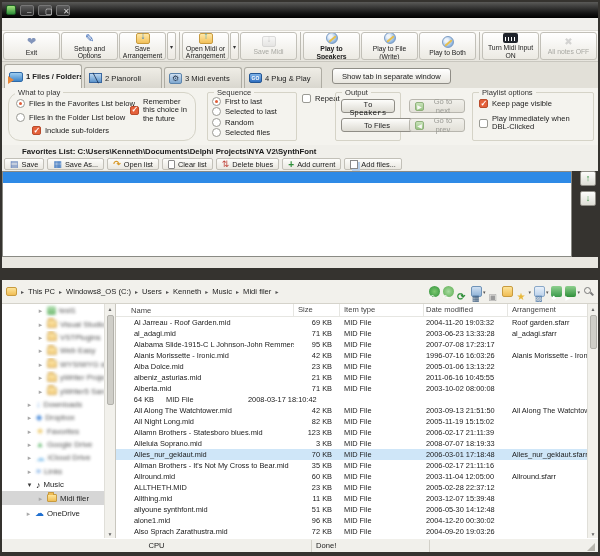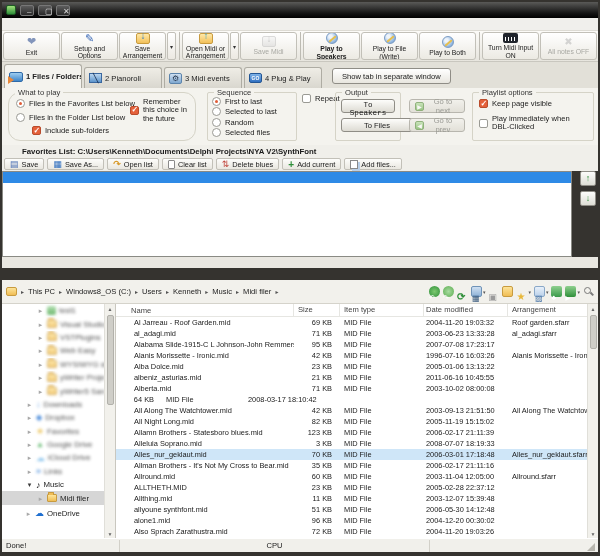--- a/index.html
+++ b/index.html
@@ -772,39 +772,39 @@
             <span class="c-date">2004-12-20 00:30:02</span>
             <span class="c-arr"></span>
           </div>
           <div class="frow">
             <span class="c-name">
               <span class="icon" data-icon="Also Sprach Zarathustra.mid"></span>
               <span>Also Sprach Zarathustra.mid</span>
             </span>
             <span class="c-size">72 KB</span>
             <span class="c-type">MID File</span>
-            <span class="c-date">2004-11-20 19:03:26</span>
+            <span class="c-date">2004-09-20 19:03:26</span>
             <span class="c-arr"></span>
           </div>
       </div>
       <div class="vscroll" style="bottom:11px;">
         <span class="sb-arrow">▲</span>
         <span class="sb-thumb-v"></span>
         <span class="sb-fill"></span>
         <span class="sb-arrow">▼</span>
       </div>
       <div class="hscroll">
         <span class="sb-arrow">◀</span>
         <span class="sb-thumb-h" style="width:220px;"></span>
         <span class="sb-fill"></span>
         <span class="sb-arrow">▶</span>
       </div>
     </div>
   </div>
 
   <div class="band statusbar">
+    <span class="status-cell sc-mid">CPU</span>
     <span class="status-cell sc-left">Done!</span>
-    <span class="status-cell sc-mid">CPU</span>
     <span class="status-cell sc-right"></span>
     <span class="grip"></span>
   </div>
 
 </div>
 
 </body></html>

